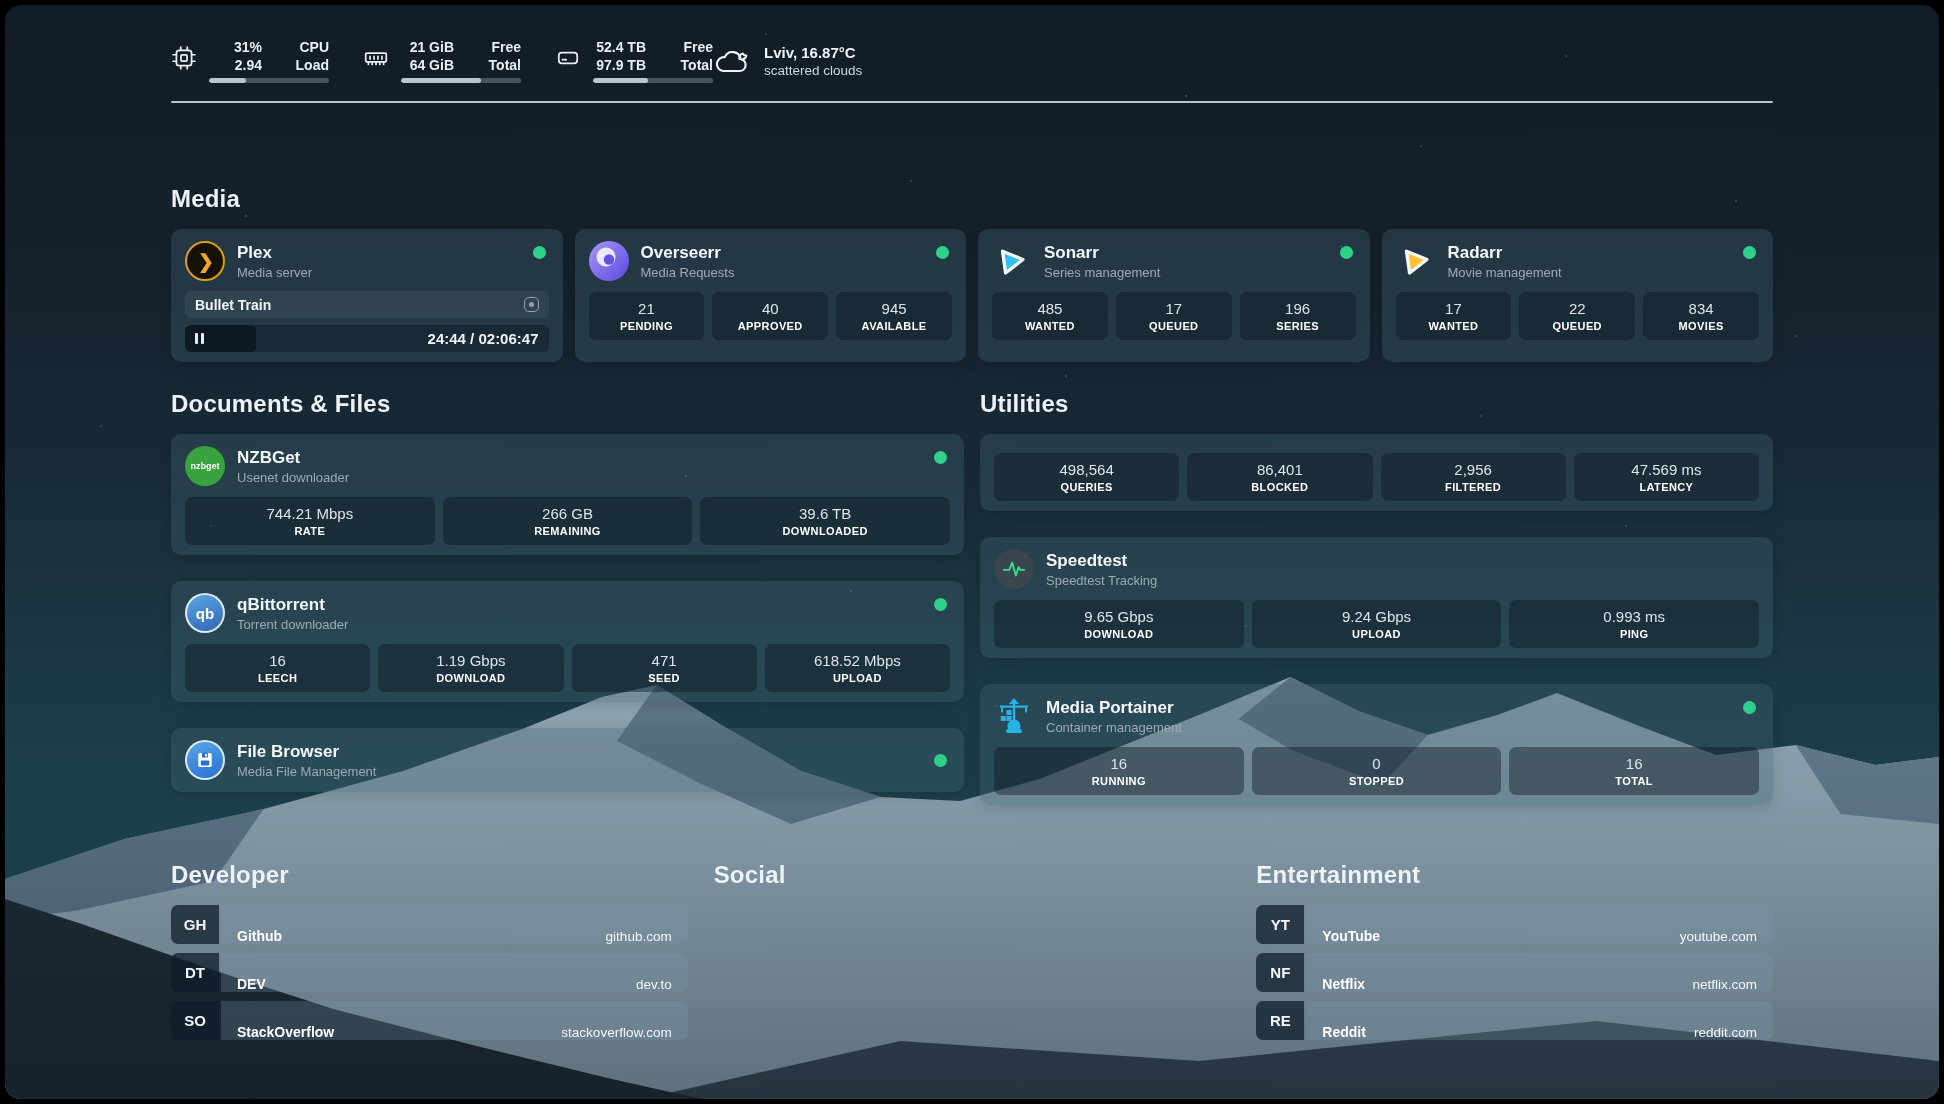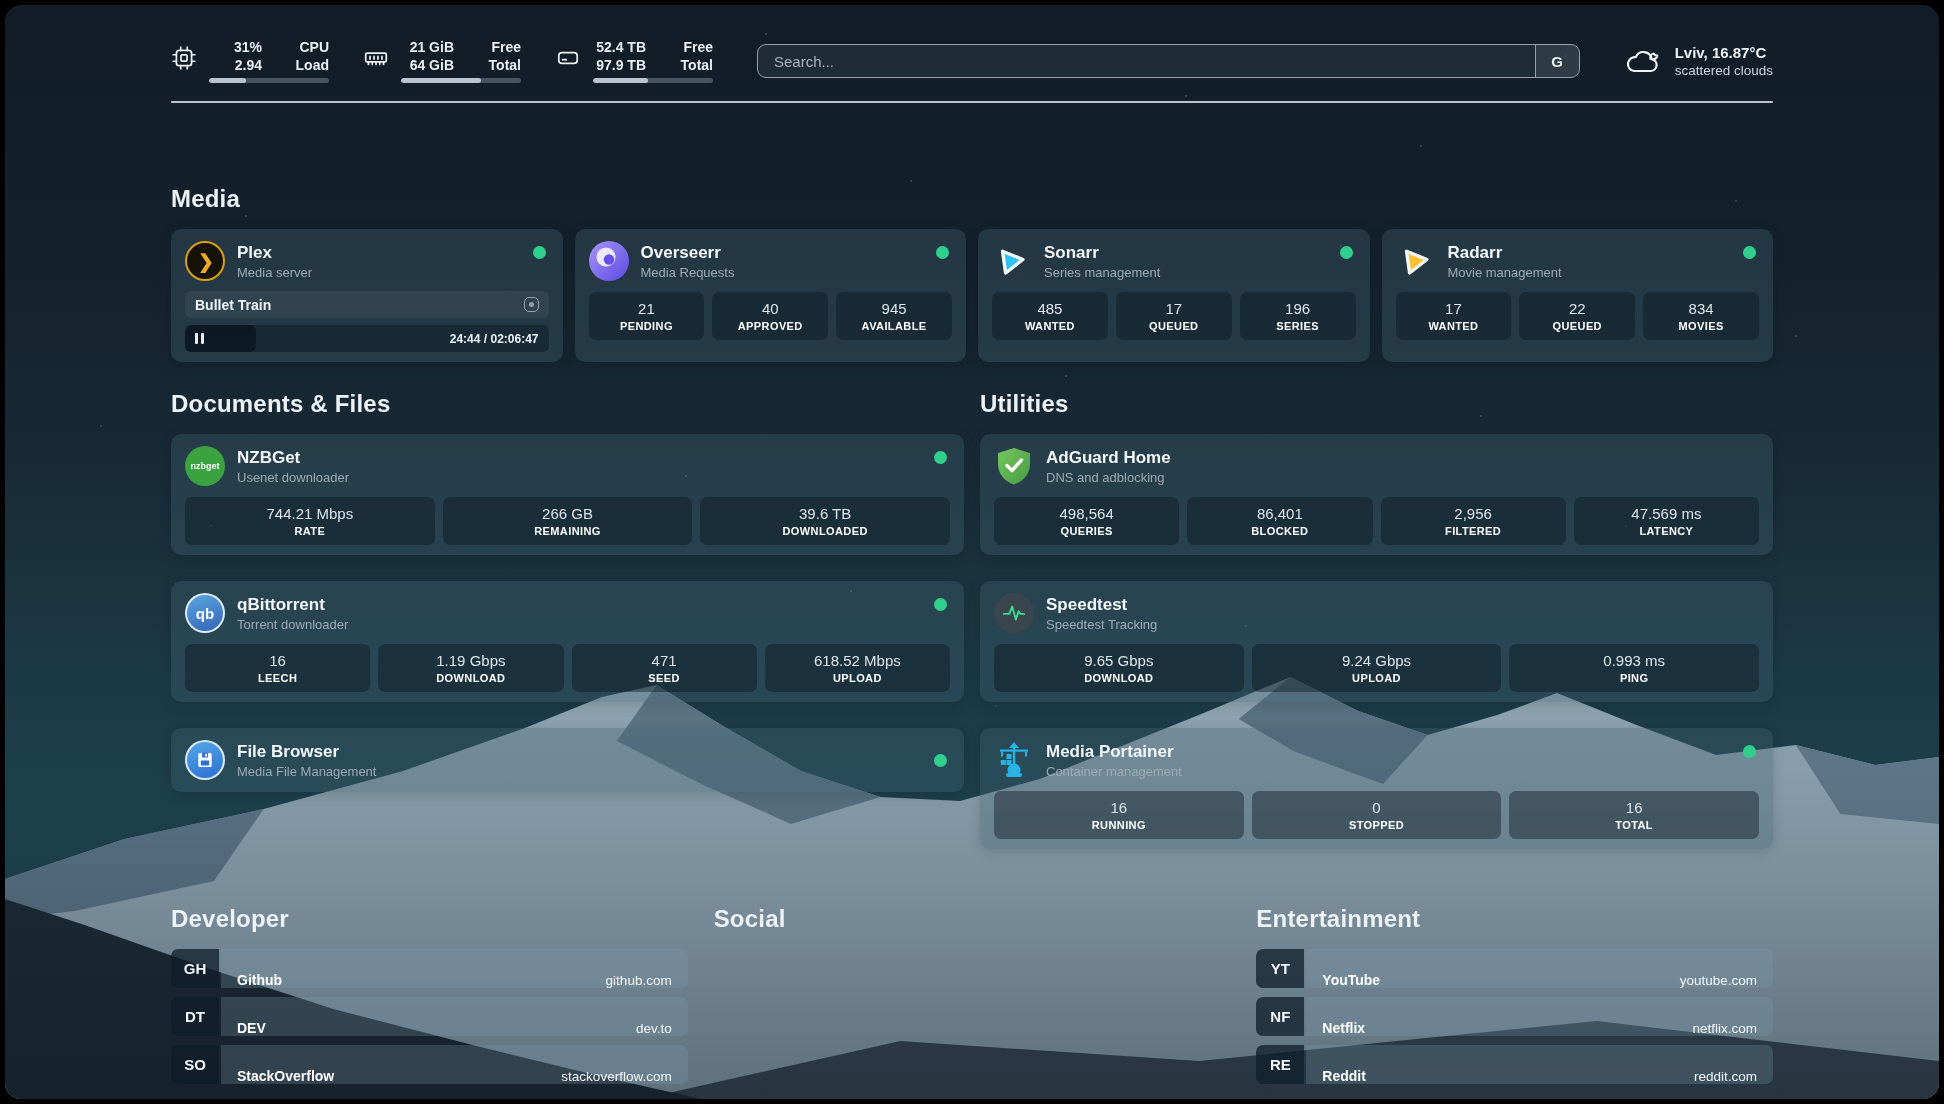--- a/index.html
+++ b/index.html
@@ -79,21 +79,21 @@
   .np-title { font-size:14px; font-weight:600; color:#eff4f7; }
   .np-icon { width:15px; height:15px; border:1.5px solid #93a2ac; border-radius:5px; position:relative; cursor:pointer; }
   .np-icon::after { content:""; position:absolute; left:50%; top:50%; width:5px; height:5px; margin:-2.5px 0 0 -2.5px;
     border-radius:50%; background:#93a2ac; }
   .progress-row { margin-top:7px; height:27px; background:rgba(12,25,36,.5); border-radius:6px;
     position:relative; display:flex; align-items:center; overflow:hidden; }
   .elapsed { position:absolute; left:0; top:0; bottom:0; background:rgba(7,15,25,.62); border-radius:6px; }
   .pause-btn { position:relative; z-index:1; margin-left:10px; display:flex; gap:3px; cursor:pointer;
     background:none; border:none; padding:0; }
   .pause-btn i { display:block; width:3px; height:11px; background:#e9eef2; border-radius:1px; }
-  .time { margin-left:auto; position:relative; z-index:1; padding-right:10px; font-size:12px; font-weight:600; color:#eef3f6; }
+  .time { margin-left:auto; position:relative; z-index:1; padding-right:10px; font-size:15px; font-weight:600; color:#eef3f6; }
 
   .two-col { display:grid; grid-template-columns:1fr 1fr; gap:16px; margin-top:28px; }
   .col-heading { margin-bottom:16px; }
   .col-cards { display:flex; flex-direction:column; gap:26px; }
 
   
   .bookmarks { display:grid; grid-template-columns:repeat(3,1fr); gap:26px; margin-top:56px; }
   .bm-rows { display:flex; flex-direction:column; gap:9px; margin-top:16px; }
   .bm-row { height:39px; border-radius:7px; overflow:hidden; display:flex; cursor:pointer; }
   .bm-abbr { width:48px; background:rgba(14,30,42,.74); color:#f2f6f8; font-size:15px; font-weight:700;
@@ -194,24 +194,20 @@
               <span>97.9 TB</span>
               <span>Total</span>
             </div>
             <div class="bar">
               <div class="bar-fill" style="width: 46%;"></div>
             </div>
           </div>
         </div>
       </div>
 
-      <div class="search">
-        <input type="text" placeholder="Search..." style="">
-        <button class="search-btn">G</button>
-      </div>
 
       <div class="weather">
         <span>
           <svg viewBox="0 0 38 30" fill="none" stroke="#eef3f6" stroke-width="2.2" stroke-linecap="round" stroke-linejoin="round">
             <path d="M10 25h16.5a6 6 0 0 0 1.2-11.9 8.3 8.3 0 0 0-15.9-1.9A5.6 5.6 0 0 0 10 25z"></path>
             <path d="M26.5 13a4.5 4.5 0 0 1 3.2-5.5 4.2 4.2 0 0 0 3.6 2.2 4.5 4.5 0 0 1-3.3 3.4"></path>
           </svg>
         </span>
         <div>
           <div class="weather-loc">Lviv, 16.87°C</div>
@@ -428,38 +424,20 @@
             <span class="status-dot center" style="background: rgb(47, 208, 140);"></span>
           </div>
         </div>
       </div>
 
       <div class="col">
         <h2 class="section-heading col-heading">Utilities</h2>
         <div class="col-cards">
 
           <div class="card">
-            <div class="card-header">
-              <div class="app-icon">
-                <svg viewBox="0 0 40 40" width="40" height="40">
-                  <defs>
-                      <linearGradient id="agg" x1="0" y1="0" x2="1" y2="1">
-                    <stop offset="0" stop-color="#74c75c"></stop>
-                        <stop offset="1" stop-color="#4a9a45"></stop>
-                      </linearGradient>
-                    </defs>
-                  <path d="M20 2 L36 7 V18 C36 28 29.5 35.4 20 38.5 C10.5 35.4 4 28 4 18 V7 Z" fill="url(#agg)"></path>
-                  <polyline points="13,19.5 18,24.5 27.5,14" fill="none" stroke="#fff" stroke-width="3.4" stroke-linecap="round" stroke-linejoin="round"></polyline>
-                </svg>
-              </div>
-              <div>
-                <div class="title">AdGuard Home</div>
-                <div class="subtitle">DNS and adblocking</div>
-              </div>
-            </div>
             <div class="stat-row">
               <div class="stat-box">
                 <span class="stat-value">498,564</span>
                 <span class="stat-label">QUERIES</span>
               </div>
               <div class="stat-box">
                 <span class="stat-value">86,401</span>
                 <span class="stat-label">BLOCKED</span>
               </div>
               <div class="stat-box">

